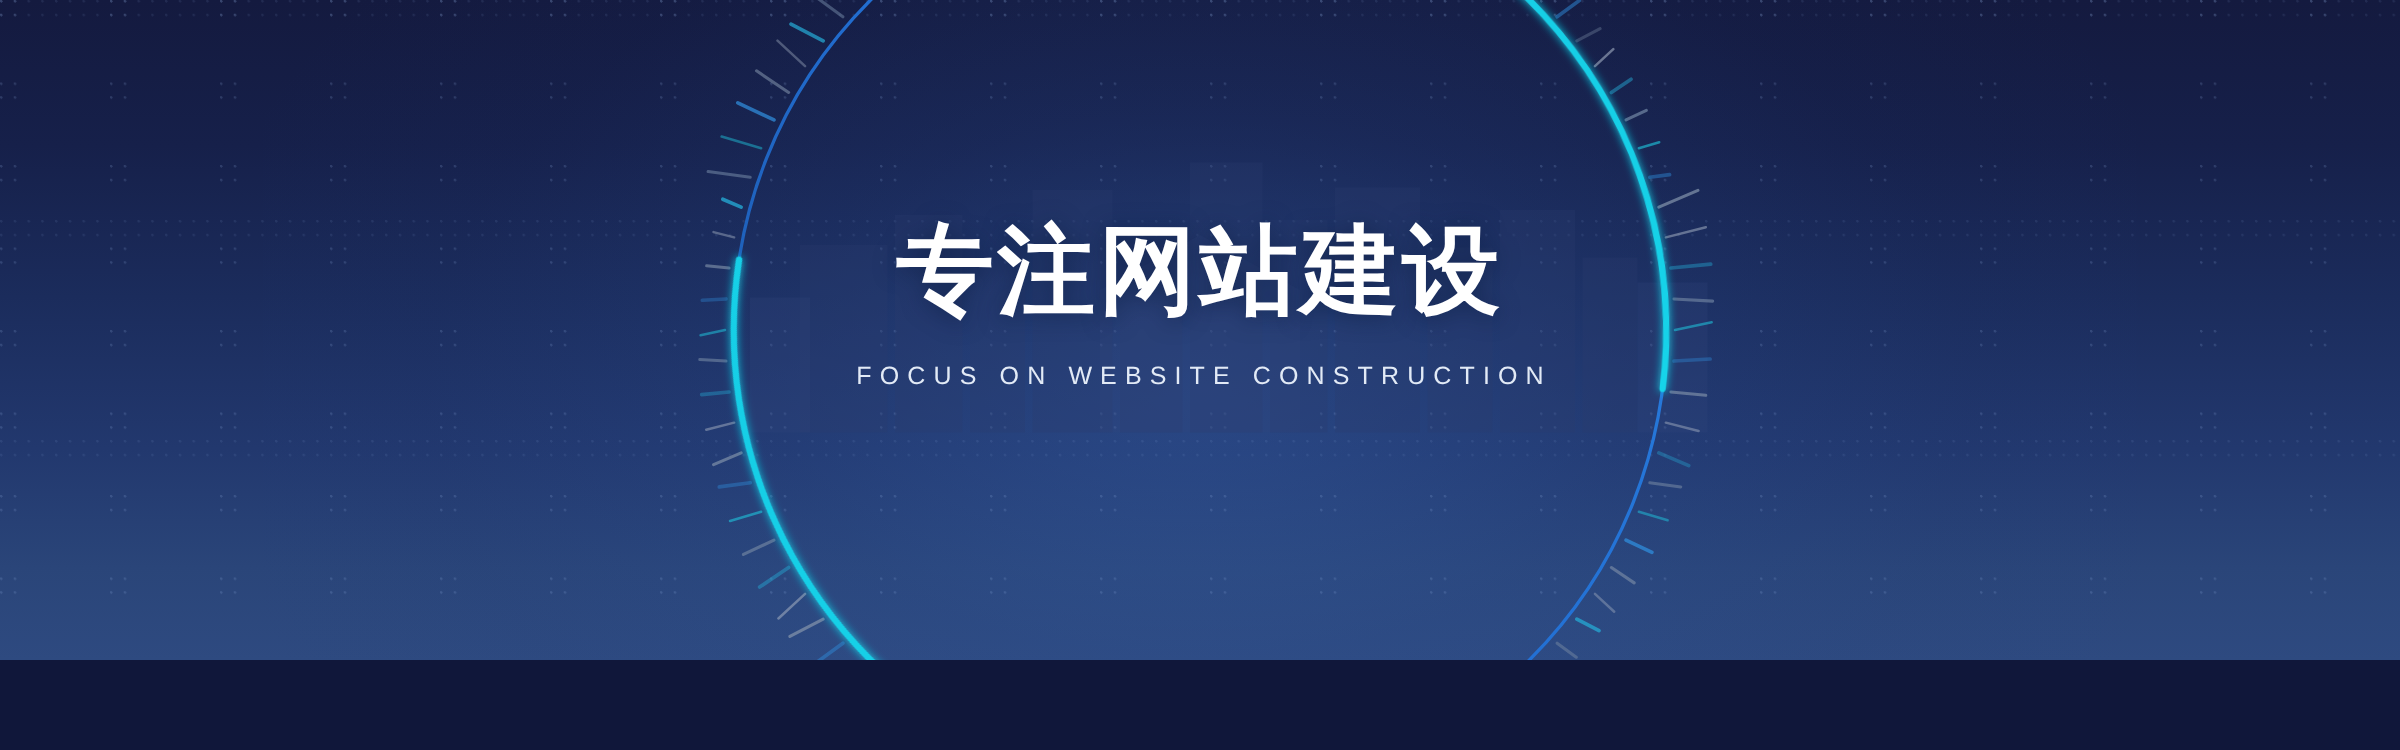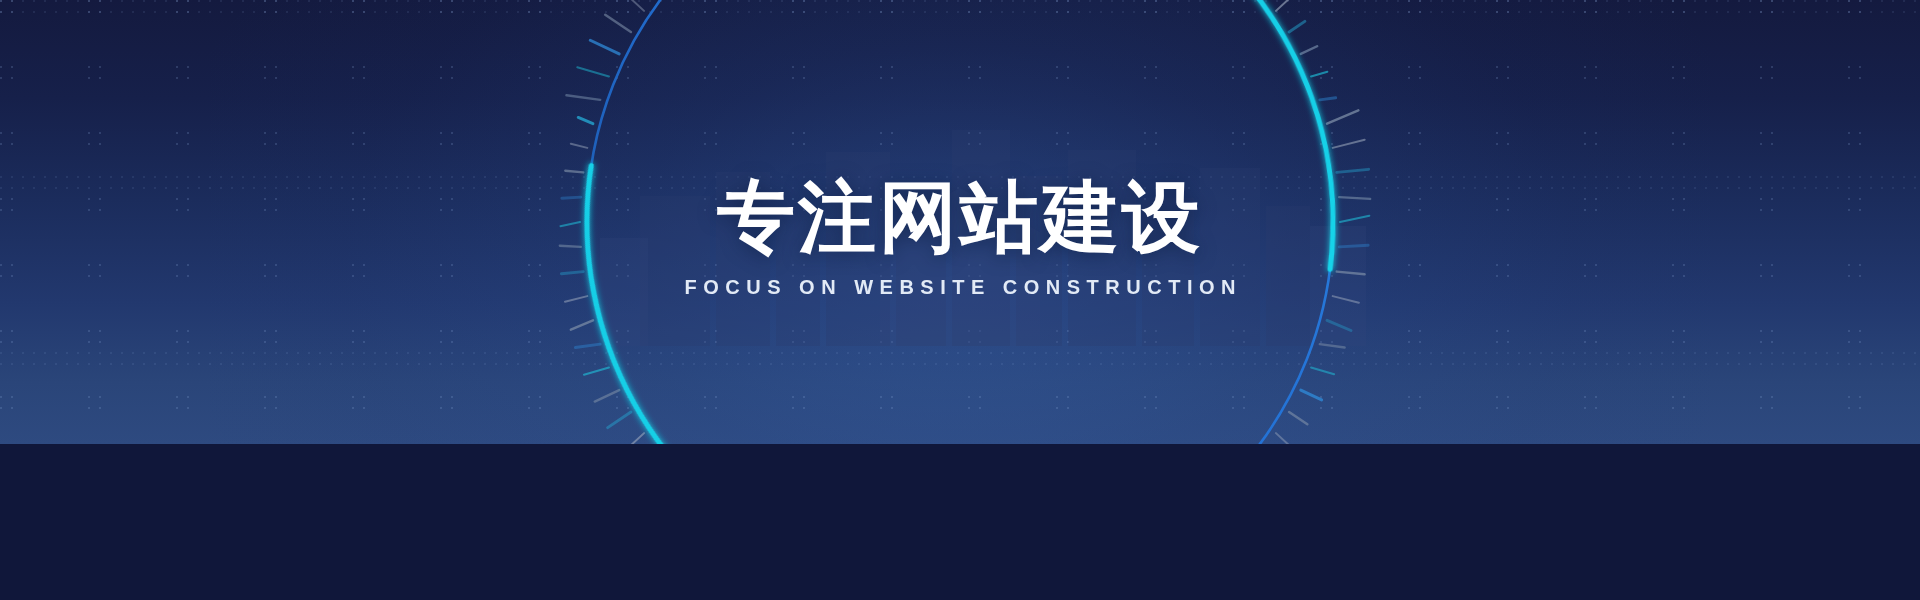--- a/index.html
+++ b/index.html
@@ -6,21 +6,21 @@
   * { margin:0; padding:0; box-sizing:border-box; }
   html, body {
     width:1920px; height:600px;
     overflow:hidden;
     background:#10173a;
     font-family:"Liberation Sans","DejaVu Sans",sans-serif;
   }
 
   #banner {
     position:relative;
-    width:1920px; height:444px;
+    width:1920px; height:528px;
     overflow:hidden;
     background:
       linear-gradient(to bottom,
         #141a3f 0%,
         #16204a 22%,
         #1b2c5c 45%,
         #22386e 68%,
         #2a4579 86%,
         #2e4a80 100%);
   }
@@ -95,26 +95,26 @@
     line-height:1;
     font-weight:bold;
     color:#ffffff;
     letter-spacing:3px;
     font-family:"DejaVu Sans","Liberation Sans",sans-serif;
     text-shadow:0 2px 18px rgba(10,25,60,0.55);
     white-space:nowrap;
   }
 
   #subhead {
-    margin-top:21px;
+    margin-top:35px;
     font-size:20px;
     line-height:1;
     color:#e2eaf6;
     letter-spacing:6.5px;
-    font-weight:700;
+    font-weight:400;
     white-space:nowrap;
     text-indent:6.5px;
   }
 
   #tagline {
     margin-top:25px;
     font-size:29px;
     line-height:1;
     color:#f2f6fc;
     letter-spacing:7px;

